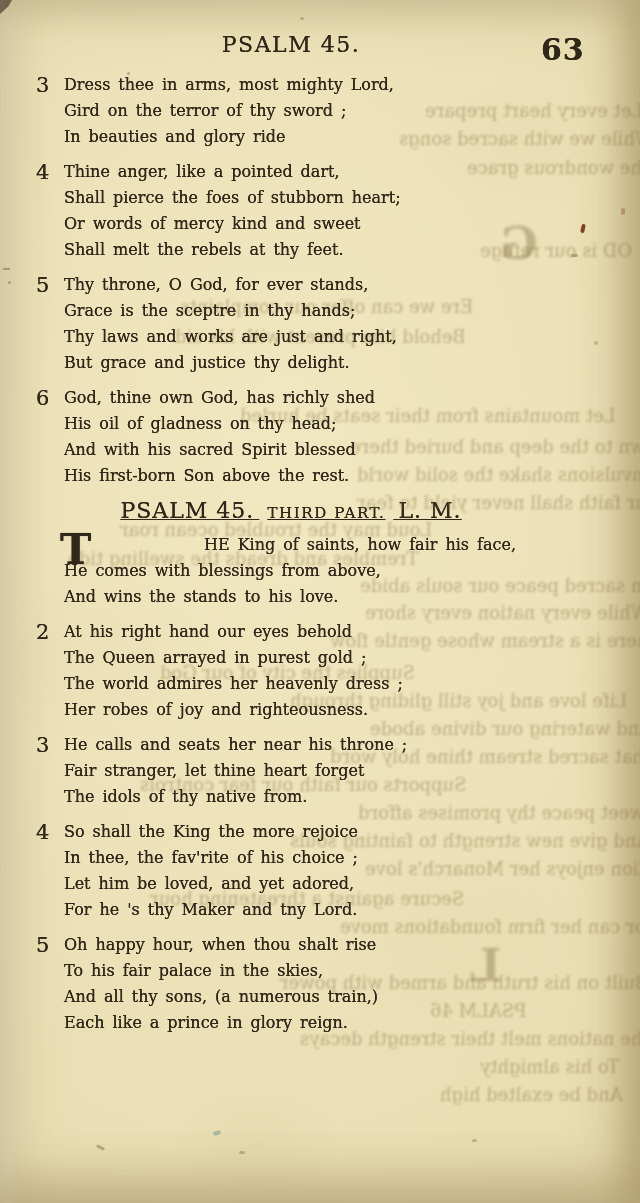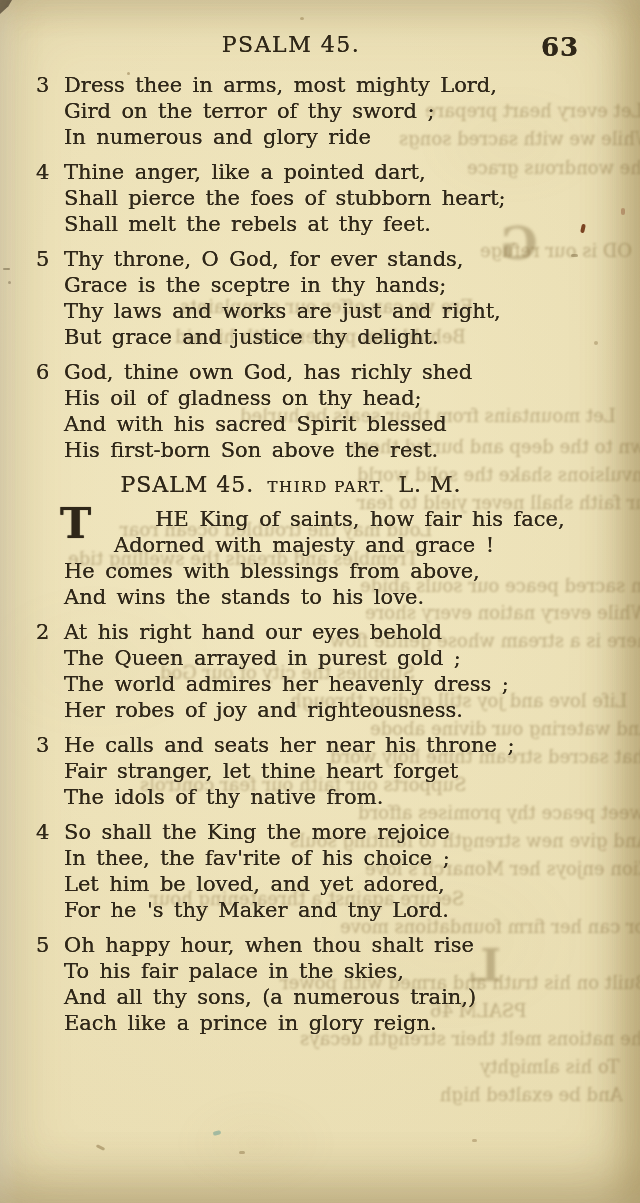--- a/index.html
+++ b/index.html
@@ -34,32 +34,32 @@
   }
 
   .ink{ text-shadow:0 0 .6px currentColor; }
 
   
   .header{position:relative;margin:32px 0 0 36px;width:510px;height:28px;}
   .running-title{
     display:block;text-align:center;font-size:22px;letter-spacing:1.5px;
   }
   .page-number{
-    position:absolute;top:0;left:505px;font-size:26px;letter-spacing:1px;font-weight:bold;
+    position:absolute;top:0;left:505px;font-size:30px;letter-spacing:1px;font-weight:bold;
   }
 
   
   .verses-top{margin-top:12px;}
   .verse{position:relative;margin:0 0 9px 36px;}
   .vnum{position:absolute;left:0;top:0;font-size:21px;line-height:26px;}
-  .vline{margin-left:28px;font-size:21px;line-height:26px;white-space:nowrap;word-spacing:.18em;}
+  .vline{margin-left:28px;font-size:16px;line-height:26px;white-space:nowrap;word-spacing:.18em;}
 
   
   .part-heading{
-    margin:1px 0 6px 36px;width:510px;text-align:center;white-space:nowrap;line-height:26px;
+    margin:1px 0 6px 36px;width:510px;text-align:center;white-space:nowrap;line-height:26px;text-decoration:underline;
   }
   .ph-psalm{font-size:22px;letter-spacing:1px;}
   .ph-part{font-size:15px;letter-spacing:1.6px;margin:0 8px;}
   .ph-meter{font-size:22px;letter-spacing:1px;}
 
   
   .dropcap-verse .vline.l1{margin-left:44px;text-align:center;}
   .dropcap-verse .vline.l2{margin-left:78px;}
   .initial{
     position:absolute;left:24px;top:-3px;font-size:42px;font-weight:bold;line-height:1;
@@ -147,26 +147,27 @@
   <div class="header">
     <span class="running-title ink">PSALM 45.</span>
     <span class="page-number ink">63</span>
   </div>
 
   <section class="verses-top">
     <div class="verse">
       <span class="vnum ink">3</span>
       <div class="vline ink">Dress thee in arms, most mighty Lord,</div>
       <div class="vline ink">Gird on the terror of thy sword ;</div>
-      <div class="vline ink">In numerous and glory ride</div>
+      <div class="vline ink">In beauties and glory ride</div>
     </div>
     <div class="verse">
       <span class="vnum ink">4</span>
       <div class="vline ink">Thine anger, like a pointed dart,</div>
       <div class="vline ink">Shall pierce the foes of stubborn heart;</div>
+      <div class="vline ink">Or words of mercy kind and sweet</div>
       <div class="vline ink">Shall melt the rebels at thy feet.</div>
     </div>
     <div class="verse">
       <span class="vnum ink">5</span>
       <div class="vline ink">Thy throne, O God, for ever stands,</div>
       <div class="vline ink">Grace is the sceptre in thy hands;</div>
       <div class="vline ink">Thy laws and works are just and right,</div>
       <div class="vline ink">But grace and justice thy delight.</div>
     </div>
     <div class="verse">
@@ -181,21 +182,20 @@
   <div class="part-heading">
     <span class="ph-psalm ink">PSALM 45.</span>
     <span class="ph-part ink">THIRD PART.</span>
     <span class="ph-meter ink">L. M.</span>
   </div>
 
   <section>
     <div class="verse dropcap-verse">
       <span class="initial">T</span>
       <div class="vline l1 ink">HE King of saints, how fair his face,</div>
-      <div class="vline l2 ink">Adorned with majesty and grace !</div>
       <div class="vline ink">He comes with blessings from above,</div>
       <div class="vline ink">And wins the stands to his love.</div>
     </div>
     <div class="verse">
       <span class="vnum ink">2</span>
       <div class="vline ink">At his right hand our eyes behold</div>
       <div class="vline ink">The Queen arrayed in purest gold ;</div>
       <div class="vline ink">The world admires her heavenly dress ;</div>
       <div class="vline ink">Her robes of joy and righteousness.</div>
     </div>

